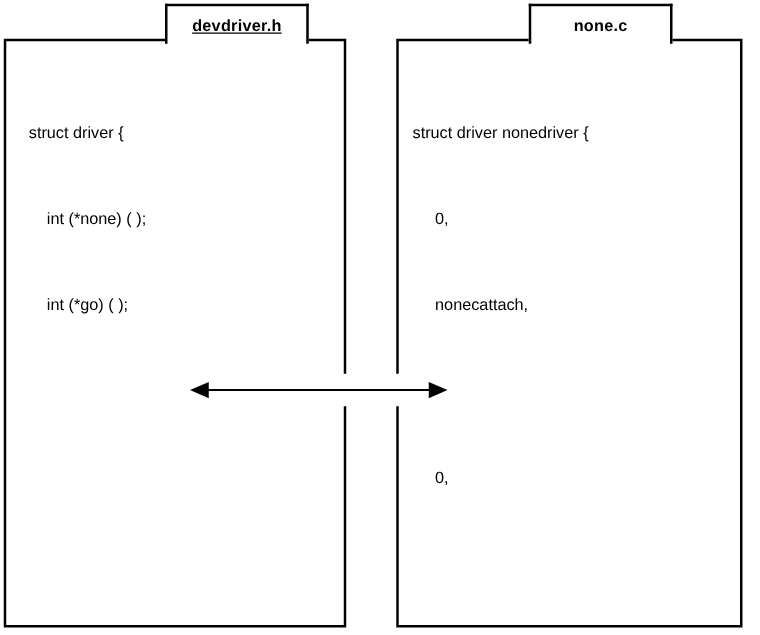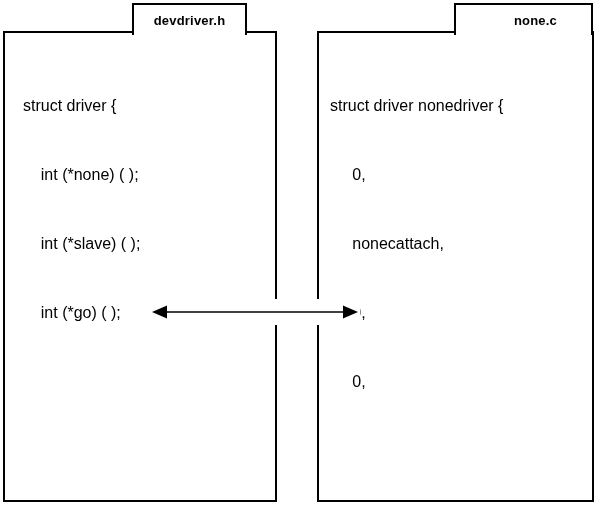--- a/index.html
+++ b/index.html
@@ -37,30 +37,30 @@
     border-top: 2px solid #000000;
     border-right: 2px solid #000000;
     z-index: 2;
     display: flex;
     align-items: center;
     justify-content: center;
     font-size: 13px;
     font-weight: bold;
     letter-spacing: 0.2px;
   }
-  .file-tab.left  { left: 132px; }
-  .file-tab.right { left: 454px; padding-left: 24px; }
+  .file-tab.left  { left: 132px; text-decoration: underline; }
+  .file-tab.right { left: 423px; }
   .code {
     position: absolute;
     top: 0;
     left: 0;
     right: 0;
     bottom: 0;
     padding-top: 15px;
-    font-size: 16px;
+    font-size: 13px;
     line-height: 23px;
     white-space: pre;
     overflow: hidden;
   }
   .code.left  { padding-left: 18px; }
   .code.right { padding-left: 11px; }
   .ln { height: 23px; }
   .connector {
     position: absolute;
     left: 150px;
@@ -78,21 +78,20 @@
 <div class="stage">
 
   <div class="file-tab left">
     <span>devdriver.h</span>
   </div>
 
   <div class="file-box left">
     <div class="code left">
       <div class="ln">struct driver {</div>
       <div class="ln">    int (*none) ( );</div>
-      <div class="ln">    int (*slave) ( );</div>
       <div class="ln">    int (*go) ( );</div>
       
       
       
       
       
       
       
       
       

